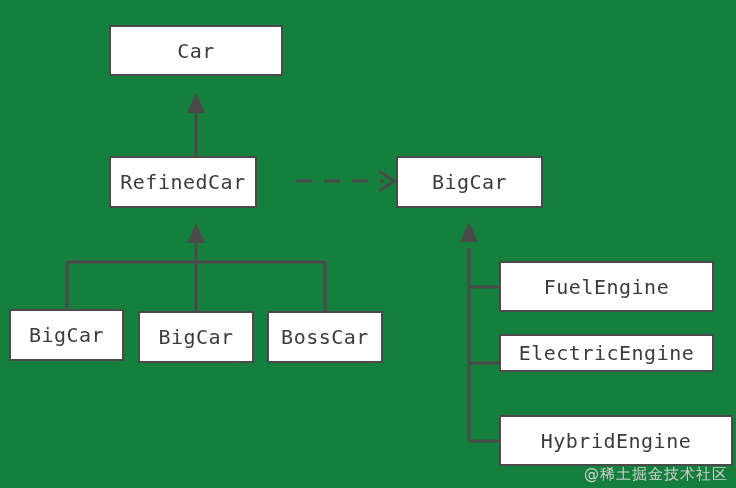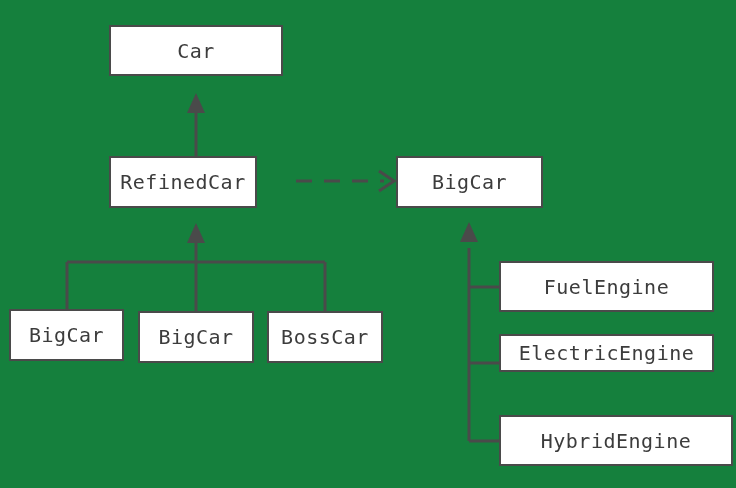--- a/index.html
+++ b/index.html
@@ -117,14 +117,15 @@
   </div>
 
   <div class="node-box" style="left:499px; top:334px; width:215px; height:38px;">
     <span class="node-label">ElectricEngine</span>
   </div>
 
   <div class="node-box" style="left:499px; top:415px; width:234px; height:51px;">
     <span class="node-label">HybridEngine</span>
   </div>
 
+  <div id="watermark">@稀土掘金技术社区</div>
 
 </div>
 
 </body></html>

